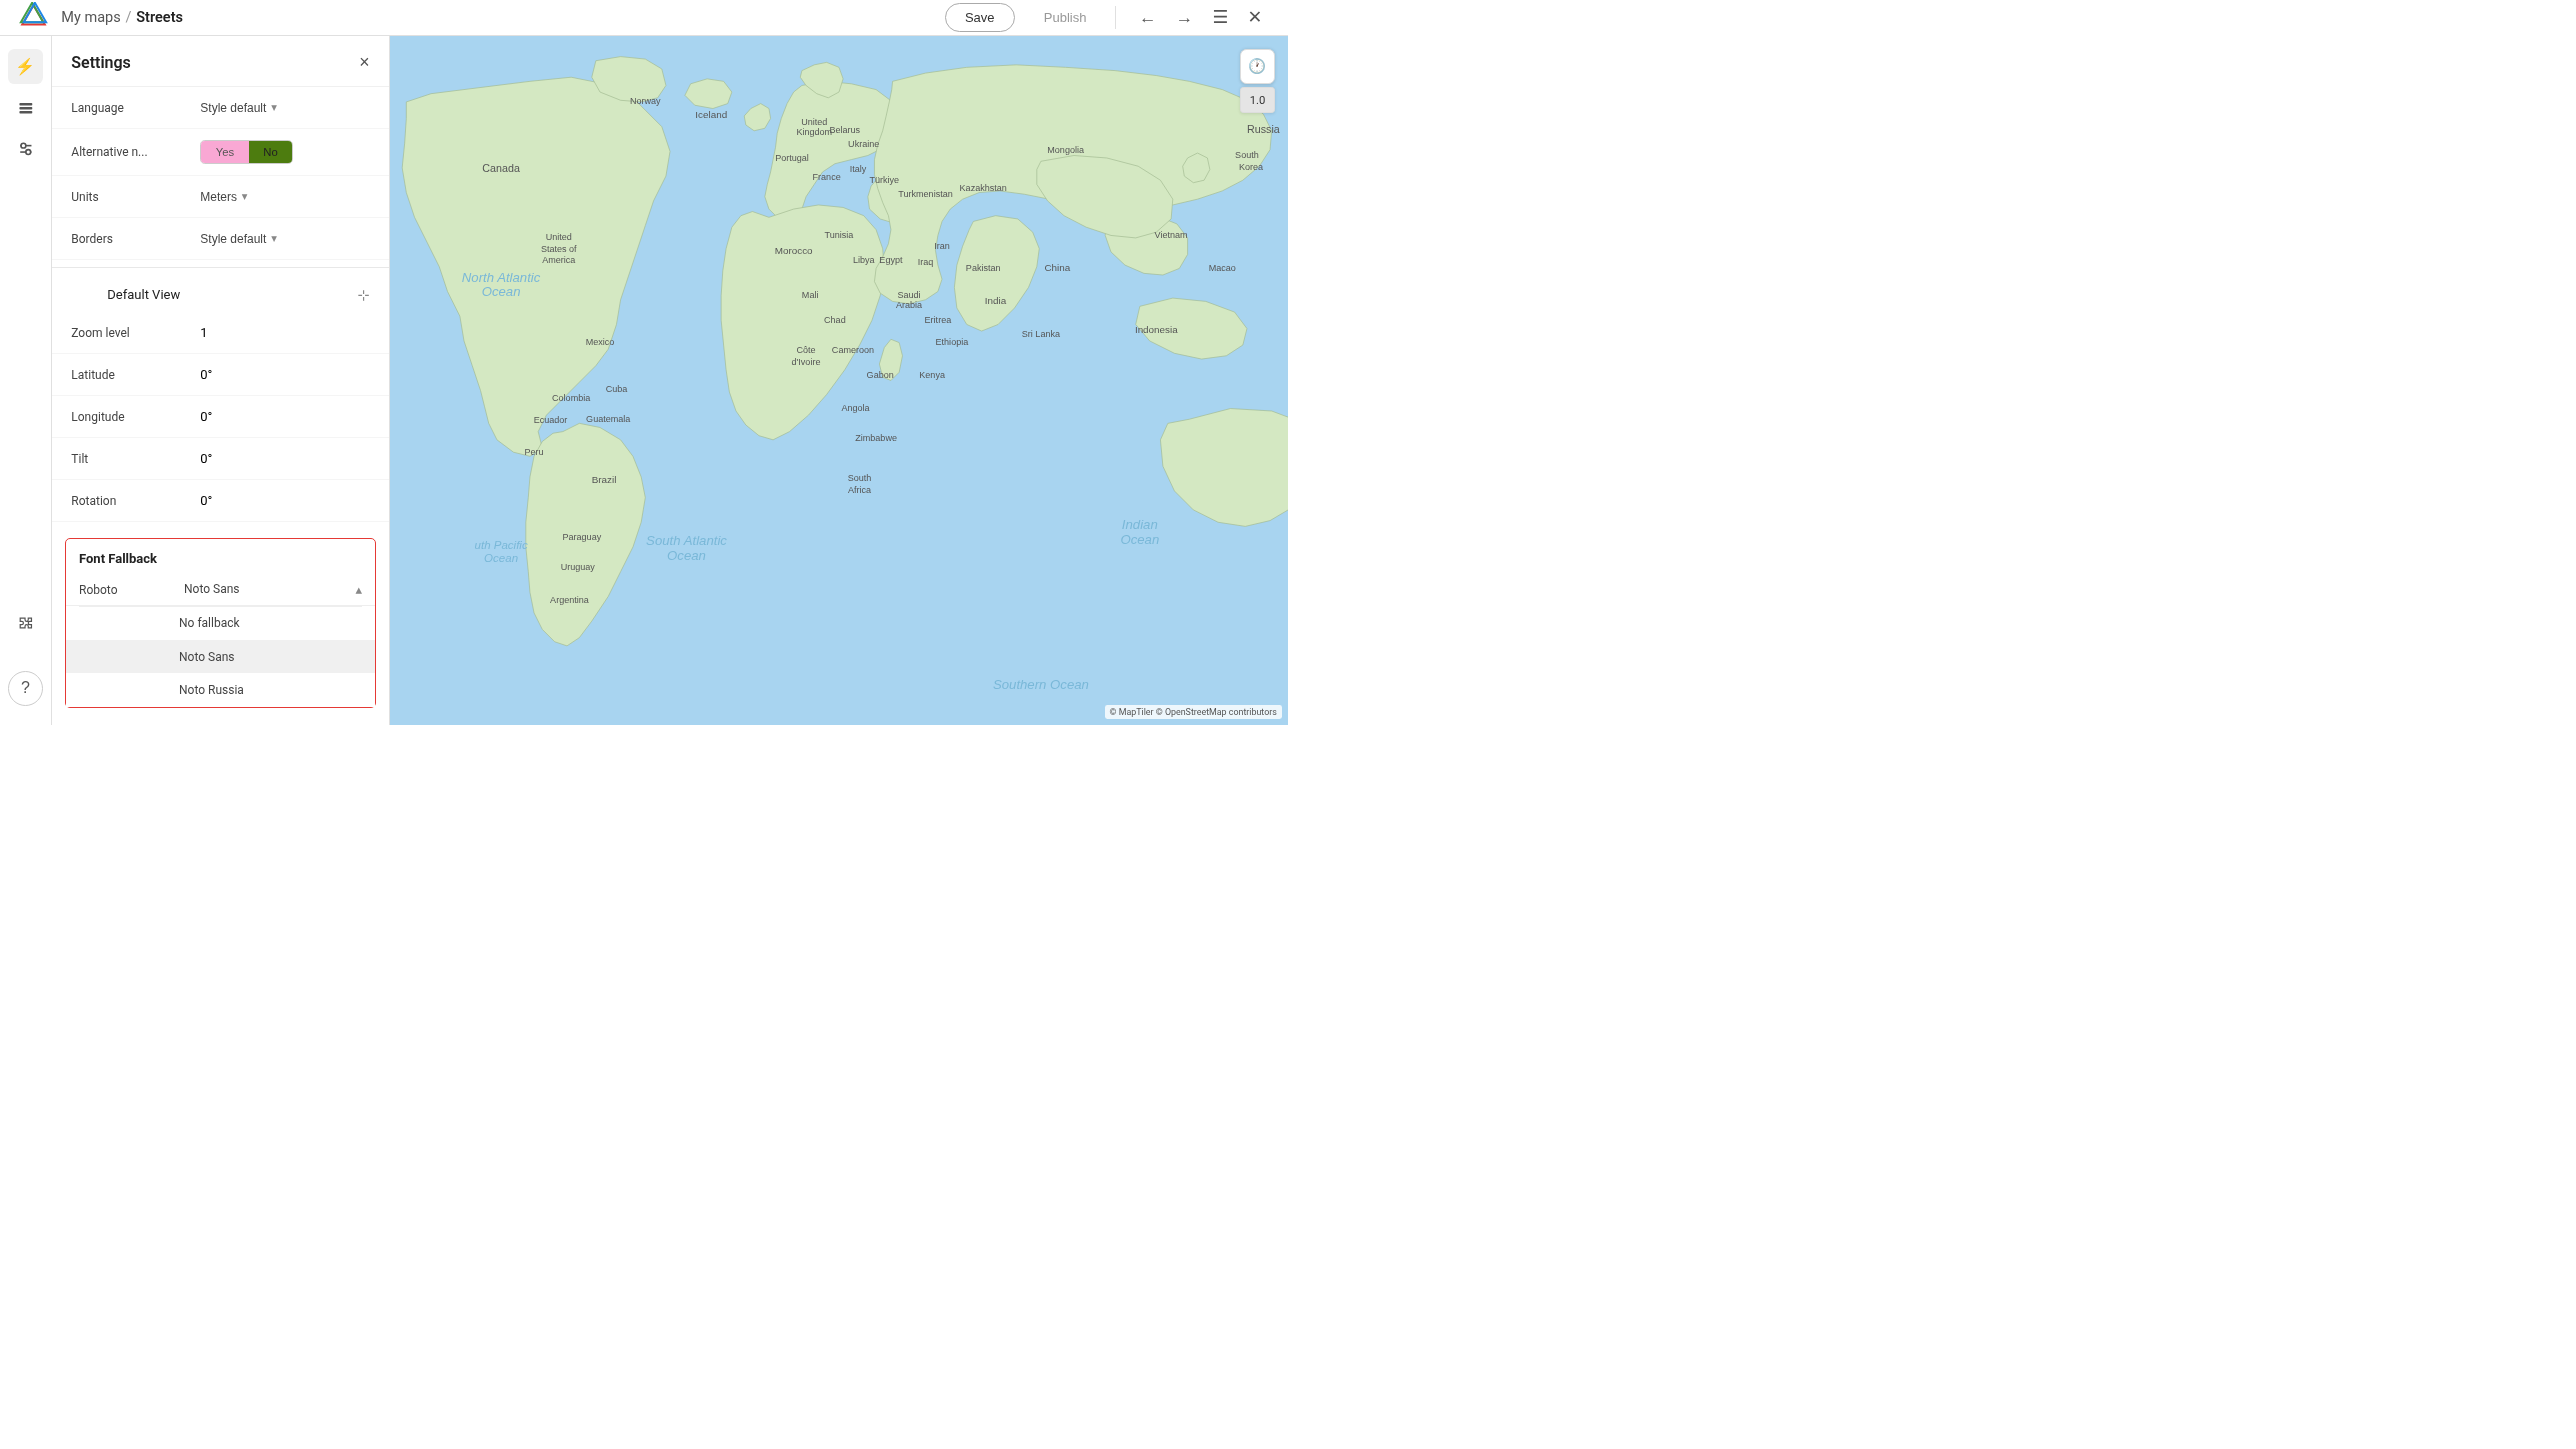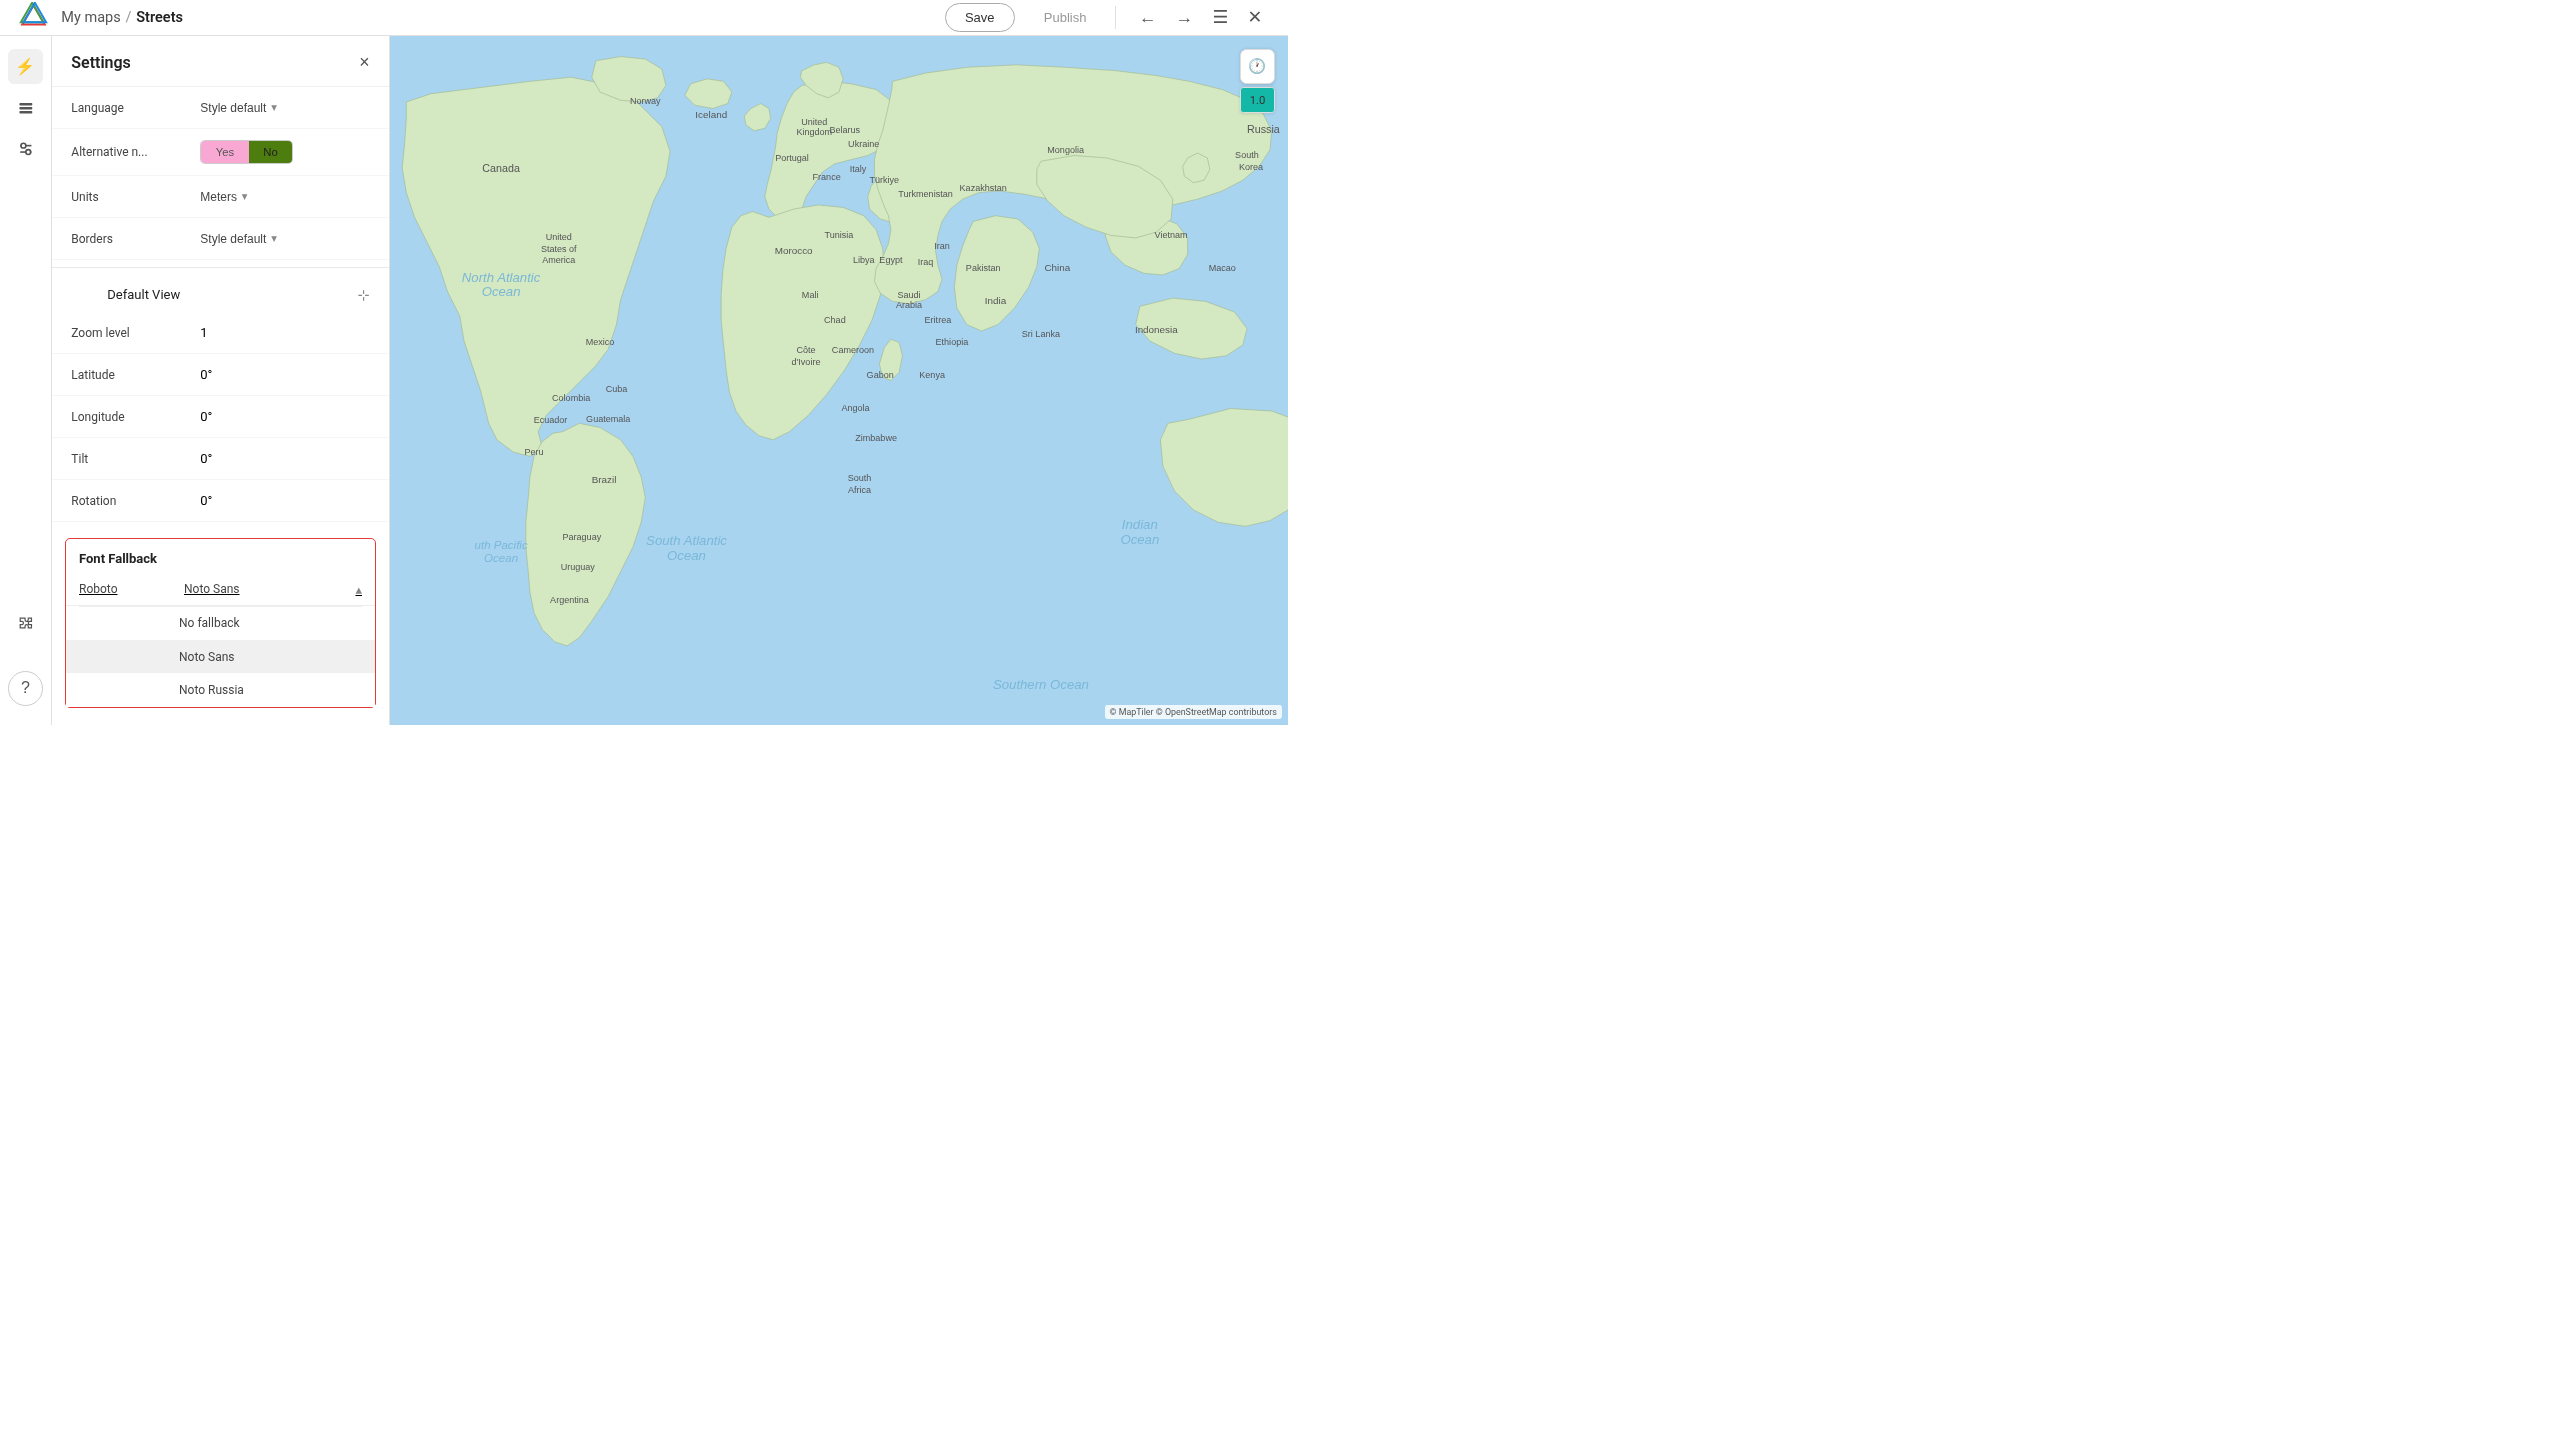--- a/index.html
+++ b/index.html
@@ -44,37 +44,37 @@
     .section-divider { height: 0.8px; background: #e8e8e8; margin: 6.4px 0; }
 
     .section-header { display: flex; align-items: center; justify-content: space-between; padding: 13px 19.3px 9.7px; }
     .section-title { font-size: 13px; font-weight: 400; color: #222; margin-left: 36px; }
     .section-action { background: none; border: none; cursor: pointer; font-size: 14.5px; color: #888; }
 
     
     .font-fallback-section { border: 1.6px solid #e53935; margin: 0 13px 13px; border-radius: 5px; }
     .font-fallback-header { padding: 11.3px 13px 8px; }
     .font-fallback-title { font-size: 13px; font-weight: 700; color: #222; }
-    .font-row { display: flex; align-items: center; padding: 8px 13px; text-decoration: underline; }
+    .font-row { display: flex; align-items: flex-end; padding: 8px 13px; }
     .font-label { flex: 0 0 105px; font-size: 12px; color: #444; }
     .font-select { display: flex; align-items: center; flex: 1; }
     .font-select-value { font-size: 12px; color: #444; flex: 1; }
     .font-arrow { font-size: 13px; color: #888; }
     .font-dropdown { background: #fff; border-top: 0.8px solid #eee; }
     .font-option { padding: 9.7px 13px 9.7px 113px; font-size: 12px; color: #444; cursor: pointer; }
     .font-option.selected { background: #f0f0f0; }
 
     
     .map-area { flex: 1; position: relative; overflow: hidden; background: #a8d4f0; }
     .map-svg { width: 100%; height: 100%; }
 
     
     .map-controls { position: absolute; top: 13px; right: 13px; display: flex; flex-direction: column; gap: 3.2px; }
     .map-ctrl-btn { width: 35px; height: 35px; background: #fff; border: 0.8px solid #ddd; border-radius: 6.4px; display: flex; align-items: center; justify-content: center; cursor: pointer; box-shadow: 0 0.8px 3.2px rgba(0,0,0,0.15); font-size: 14.5px; color: #555; }
-    .zoom-value { width: 35px; height: 26px; background: #14b8a6; border: 0.8px solid #ddd; border-radius: 3.2px; display: flex; align-items: center; justify-content: center; font-size: 11.3px; color: #333; box-shadow: 0 0.8px 3.2px rgba(0,0,0,0.1); }
+    .zoom-value { width: 35px; height: 26px; background: #e5e5e5; border: 0.8px solid #ddd; border-radius: 3.2px; display: flex; align-items: center; justify-content: center; font-size: 11.3px; color: #333; box-shadow: 0 0.8px 3.2px rgba(0,0,0,0.1); }
 
     .map-attribution { position: absolute; bottom: 6.4px; right: 6.4px; font-size: 8.9px; color: #555; background: rgba(255,255,255,0.8); padding: 1.6px 4.8px; border-radius: 2.4px; }
 
     
     .settings-body::-webkit-scrollbar { width: 4.8px; }
     .settings-body::-webkit-scrollbar-track { background: transparent; }
     .settings-body::-webkit-scrollbar-thumb { background: #ccc; border-radius: 2.4px; }
   </style>
 </head>
 <body>

